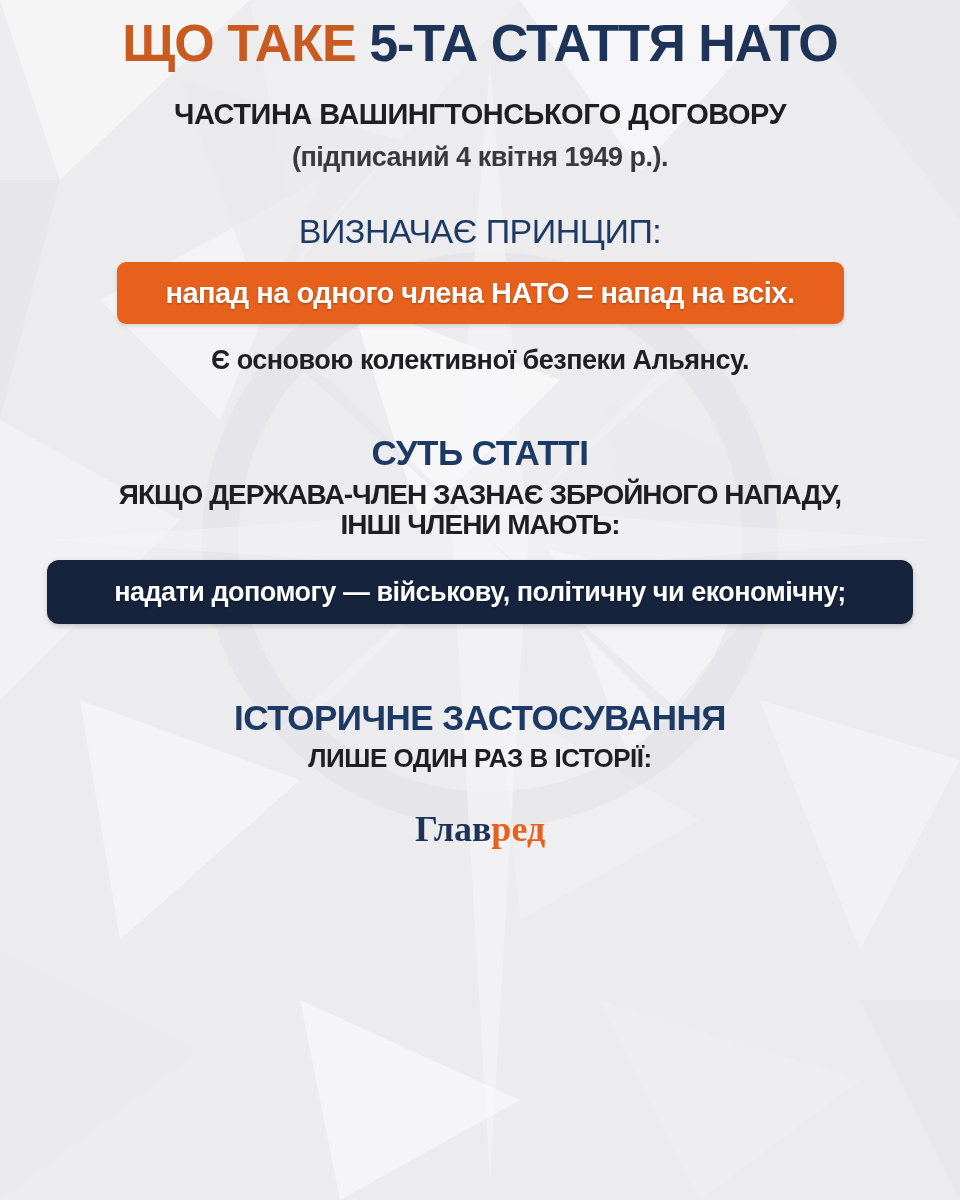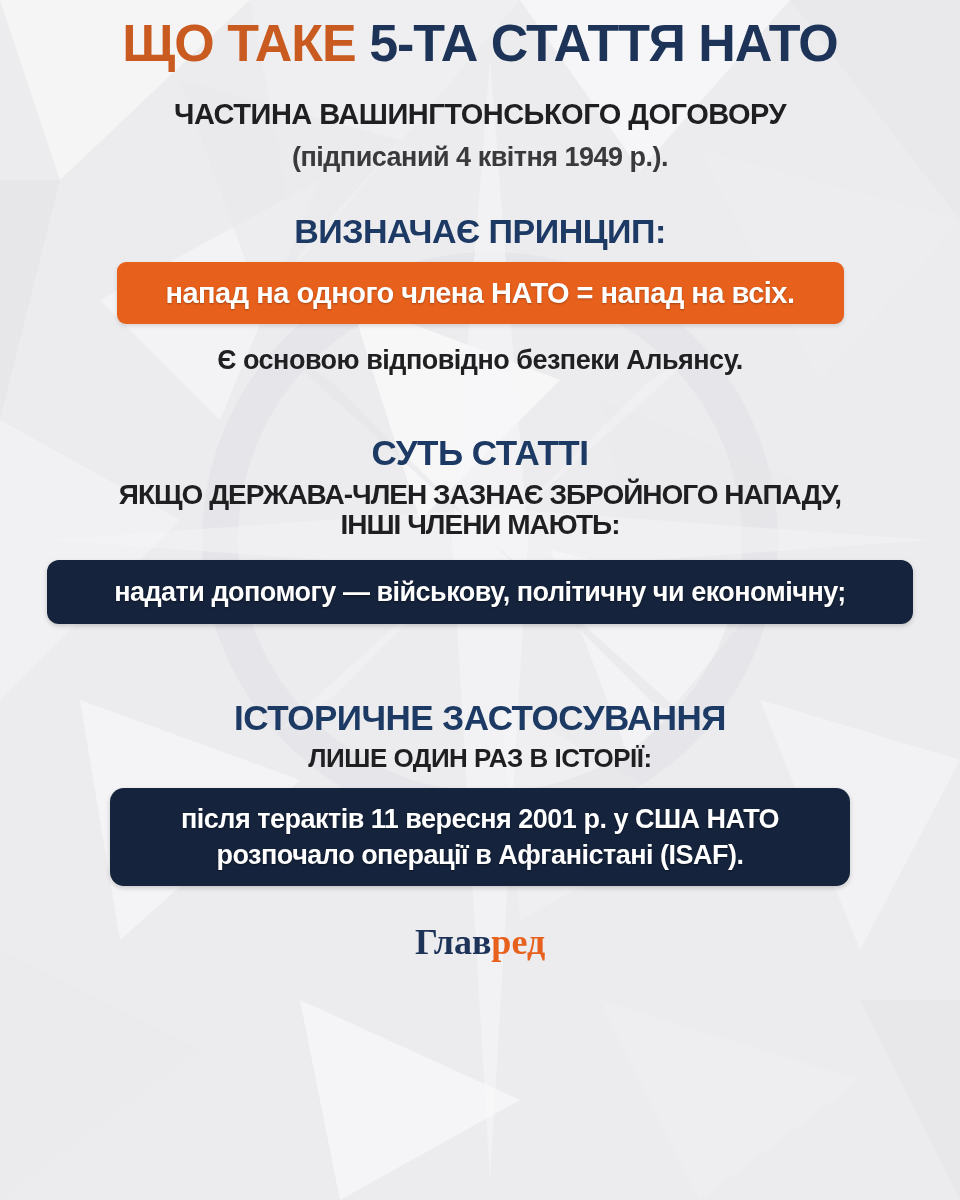--- a/index.html
+++ b/index.html
@@ -50,21 +50,21 @@
     font-size: 27px;
     line-height: 30px;
     font-weight: bold;
     letter-spacing: -0.5px;
     color: #3a3a3c;
   }
   .section-heading {
     margin-top: 41px;
     font-size: 34px;
     line-height: 37px;
-    font-weight: bold;
+    font-weight: normal;
     letter-spacing: -0.5px;
     color: #1c3a64;
   }
   .orange-banner {
     margin: 12px auto 0 auto;
     width: 727px;
     height: 62px;
     background: #e8611c;
     border-radius: 9px;
     display: flex;
@@ -216,34 +216,30 @@
 
     <div class="subtitle">ЧАСТИНА ВАШИНГТОНСЬКОГО ДОГОВОРУ</div>
     <div class="subtitle-note">(підписаний 4 квітня 1949 р.).</div>
 
     <div class="section-heading">ВИЗНАЧАЄ ПРИНЦИП:</div>
 
     <div class="orange-banner">
       <span class="banner-text">напад на одного члена НАТО = напад на всіх.</span>
     </div>
 
-    <div class="principle-note">Є основою відповідно безпеки Альянсу.</div>
+    <div class="principle-note">Є основою колективної безпеки Альянсу.</div>
 
     <div class="essence-heading">СУТЬ СТАТТІ</div>
     <div class="condition-text">ЯКЩО ДЕРЖАВА-ЧЛЕН ЗАЗНАЄ ЗБРОЙНОГО НАПАДУ,
 ІНШІ ЧЛЕНИ МАЮТЬ:</div>
 
     <div class="navy-box first">
       <span class="box-text">надати допомогу — військову, політичну чи економічну;</span>
     </div>
 
     <div class="history-heading">ІСТОРИЧНЕ ЗАСТОСУВАННЯ</div>
     <div class="history-subheading">ЛИШЕ ОДИН РАЗ В ІСТОРІЇ:</div>
 
-    <div class="history-card">
-      <span class="box-text">після терактів 11 вересня 2001 р. у США НАТО
-розпочало операції в Афганістані (ISAF).</span>
-    </div>
 
     <div class="logo"><span>Глав</span><span class="logo-accent">ред</span></div>
 
   </div>
 </div>
 
 </body></html>

